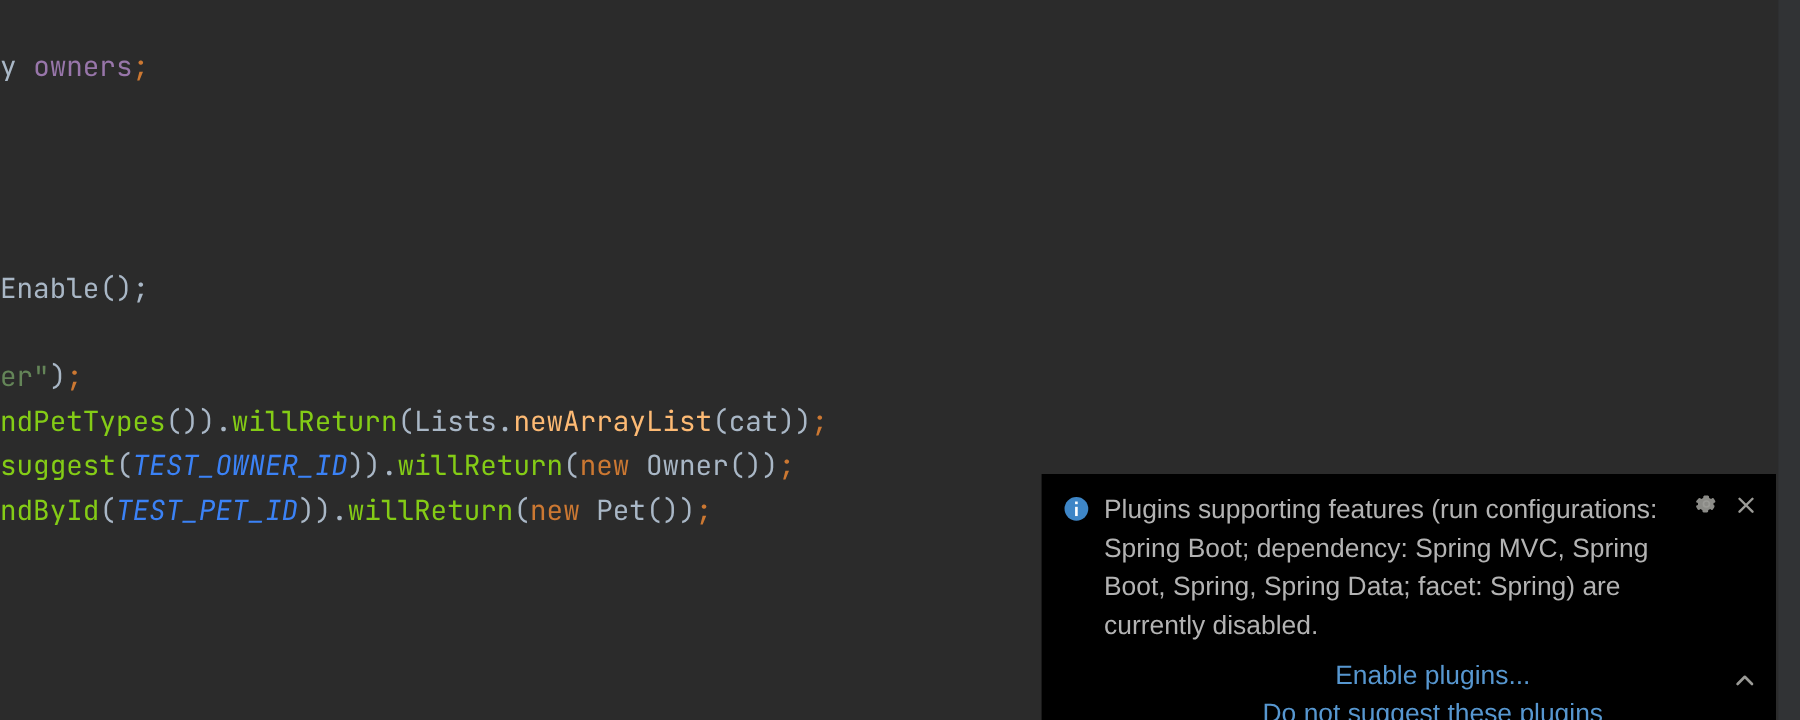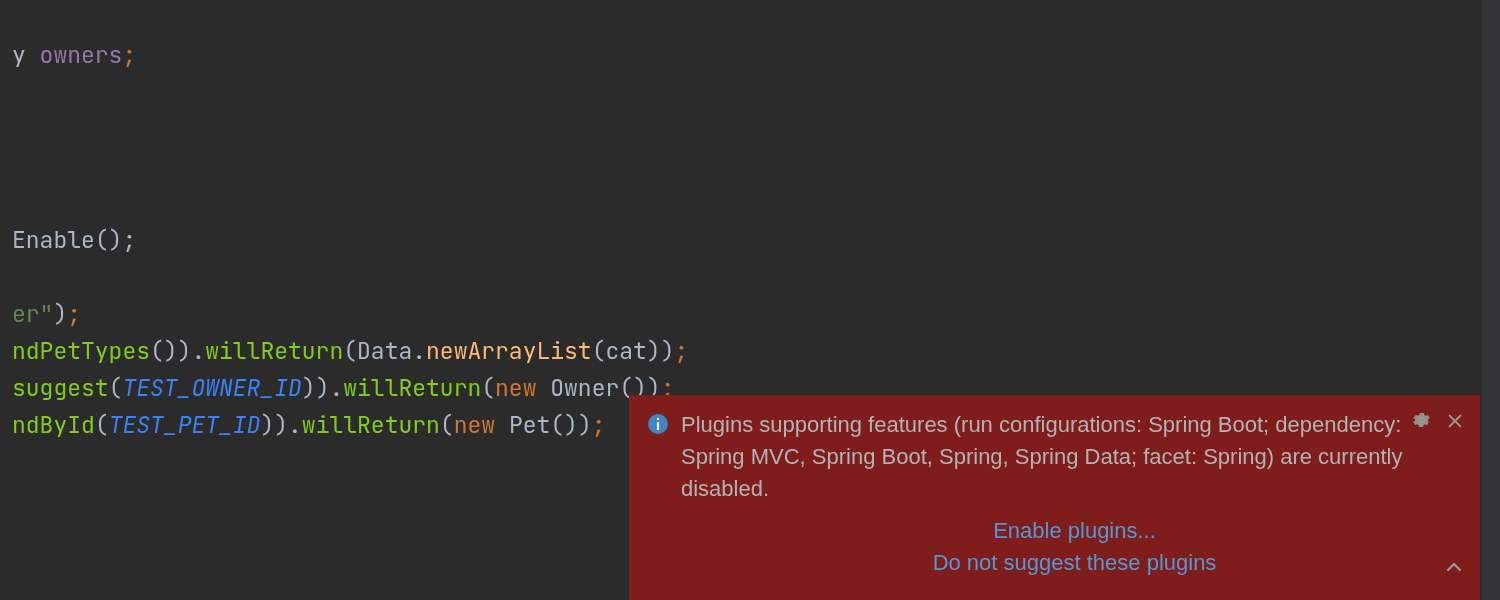--- a/index.html
+++ b/index.html
@@ -15,21 +15,21 @@
   }
   .editor {
     position: absolute;
     top: 0; left: 0; right: 0; bottom: 0;
     background: #2b2b2b;
     color: #a9b7c6;
     padding-top: 37px;
   }
   .line {
     white-space: pre;
-    padding-left: 12px;
+    padding-left: 0;
   }
   .tok-kw      { color: #cc7832; }
   .tok-ident   { color: #a9b7c6; }
   .tok-method  { color: #84cc16; }
   .tok-static  { color: #fdba74; }
   .tok-field   { color: #9876aa; }
   .tok-string  { color: #648558; }
   .tok-paren   { color: #a9b7c6; }
   .tok-semi    { color: #cc7832; }
   .tok-pattern { color: #3b82f6; font-style: italic; }
@@ -40,23 +40,23 @@
     right: 0;
     width: 18px;
     height: 600px;
     background: #313335;
   }
 
   .notif {
     position: absolute;
     right: 20px;
     bottom: 0;
-    width: 851px;
+    width: 612px;
     height: 205px;
-    background: #7f1d1d;
+    background: #000000;
     color: #bababa;
     font-family: -apple-system, "Segoe UI", "Helvetica Neue", Arial, sans-serif;
     font-size: 22px;
     line-height: 32px;
     box-sizing: border-box;
     padding: 14px 18px 10px 18px;
     display: flex;
     flex-direction: column;
   }
   .notif-body {
@@ -111,21 +111,21 @@
 
 <div class="editor">
   <div class="line"><span class="tok-ident">y </span><span class="tok-field">owners</span><span class="tok-semi">;</span></div>
   <div class="line">&nbsp;</div>
   <div class="line">&nbsp;</div>
   <div class="line">&nbsp;</div>
   <div class="line">&nbsp;</div>
   <div class="line"><span class="tok-ident">Enable</span><span class="tok-paren">();</span></div>
   <div class="line">&nbsp;</div>
   <div class="line"><span class="tok-string">er"</span><span class="tok-paren">)</span><span class="tok-semi">;</span></div>
-  <div class="line"><span class="tok-method">ndPetTypes</span><span class="tok-paren">()).</span><span class="tok-method">willReturn</span><span class="tok-paren">(Data.</span><span class="tok-static">newArrayList</span><span class="tok-paren">(cat))</span><span class="tok-semi">;</span></div>
+  <div class="line"><span class="tok-method">ndPetTypes</span><span class="tok-paren">()).</span><span class="tok-method">willReturn</span><span class="tok-paren">(Lists.</span><span class="tok-static">newArrayList</span><span class="tok-paren">(cat))</span><span class="tok-semi">;</span></div>
   <div class="line"><span class="tok-method">suggest</span><span class="tok-paren">(</span><span class="tok-pattern">TEST_OWNER_ID</span><span class="tok-paren">)).</span><span class="tok-method">willReturn</span><span class="tok-paren">(</span><span class="tok-kw">new </span><span class="tok-paren">Owner())</span><span class="tok-semi">;</span></div>
   <div class="line"><span class="tok-method">ndById</span><span class="tok-paren">(</span><span class="tok-pattern">TEST_PET_ID</span><span class="tok-paren">)).</span><span class="tok-method">willReturn</span><span class="tok-paren">(</span><span class="tok-kw">new </span><span class="tok-paren">Pet())</span><span class="tok-semi">;</span></div>
 </div>
 
 <div class="right-bar"></div>
 
 <div class="notif">
   <div class="notif-body">
     <span class="icon info-icon">
       <svg viewBox="0 0 20 20" width="22" height="22">

